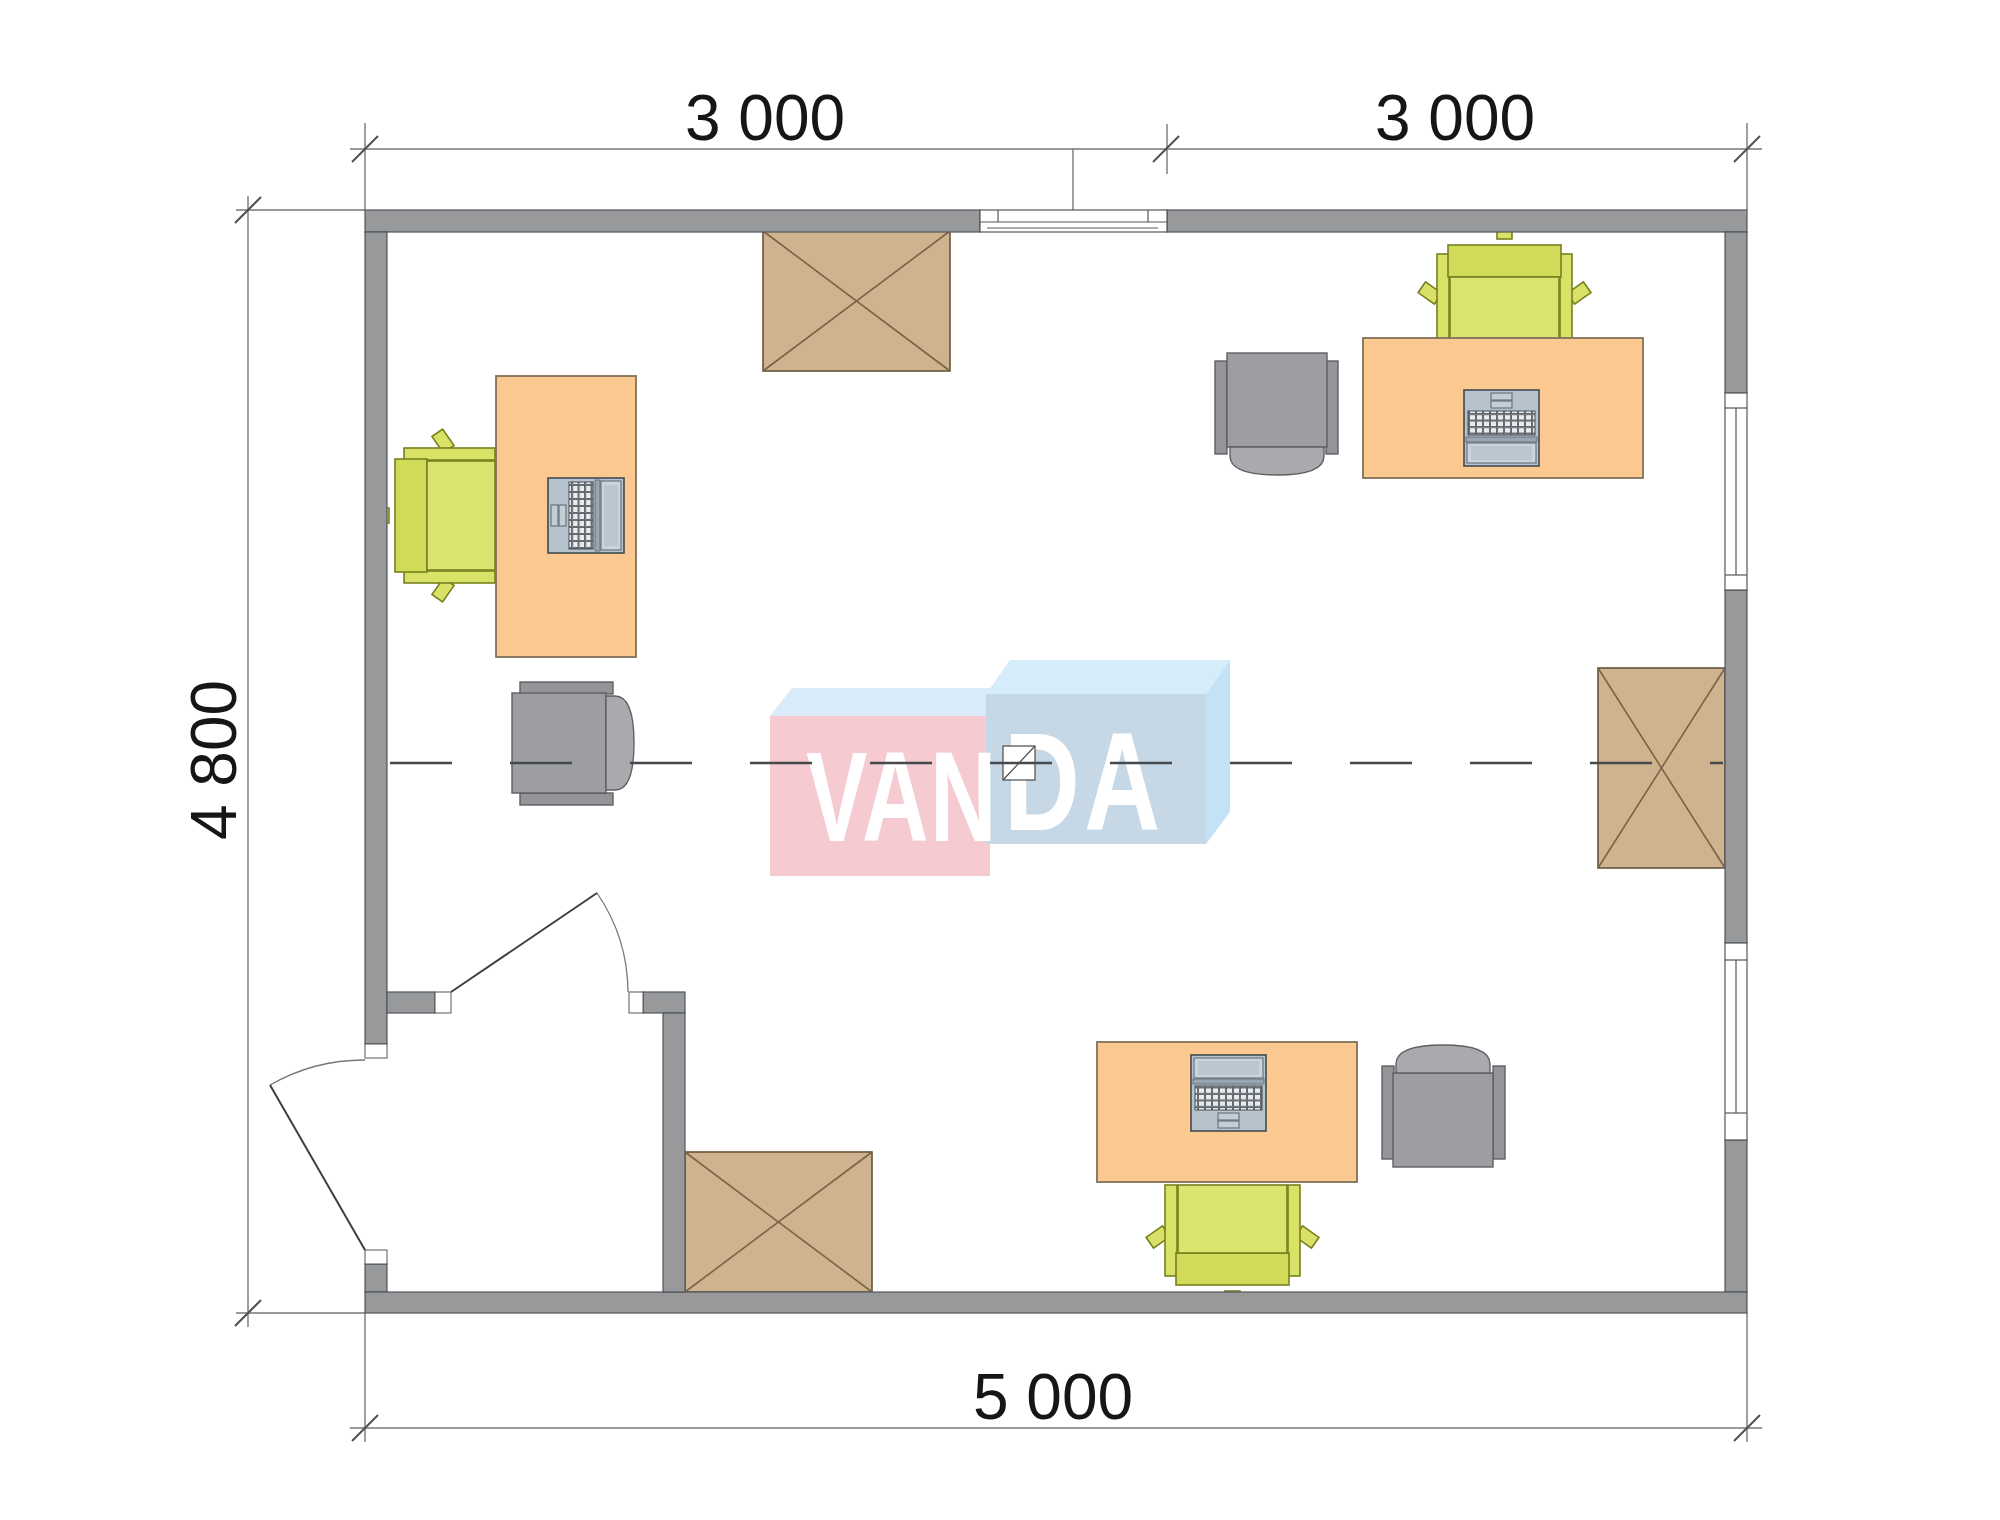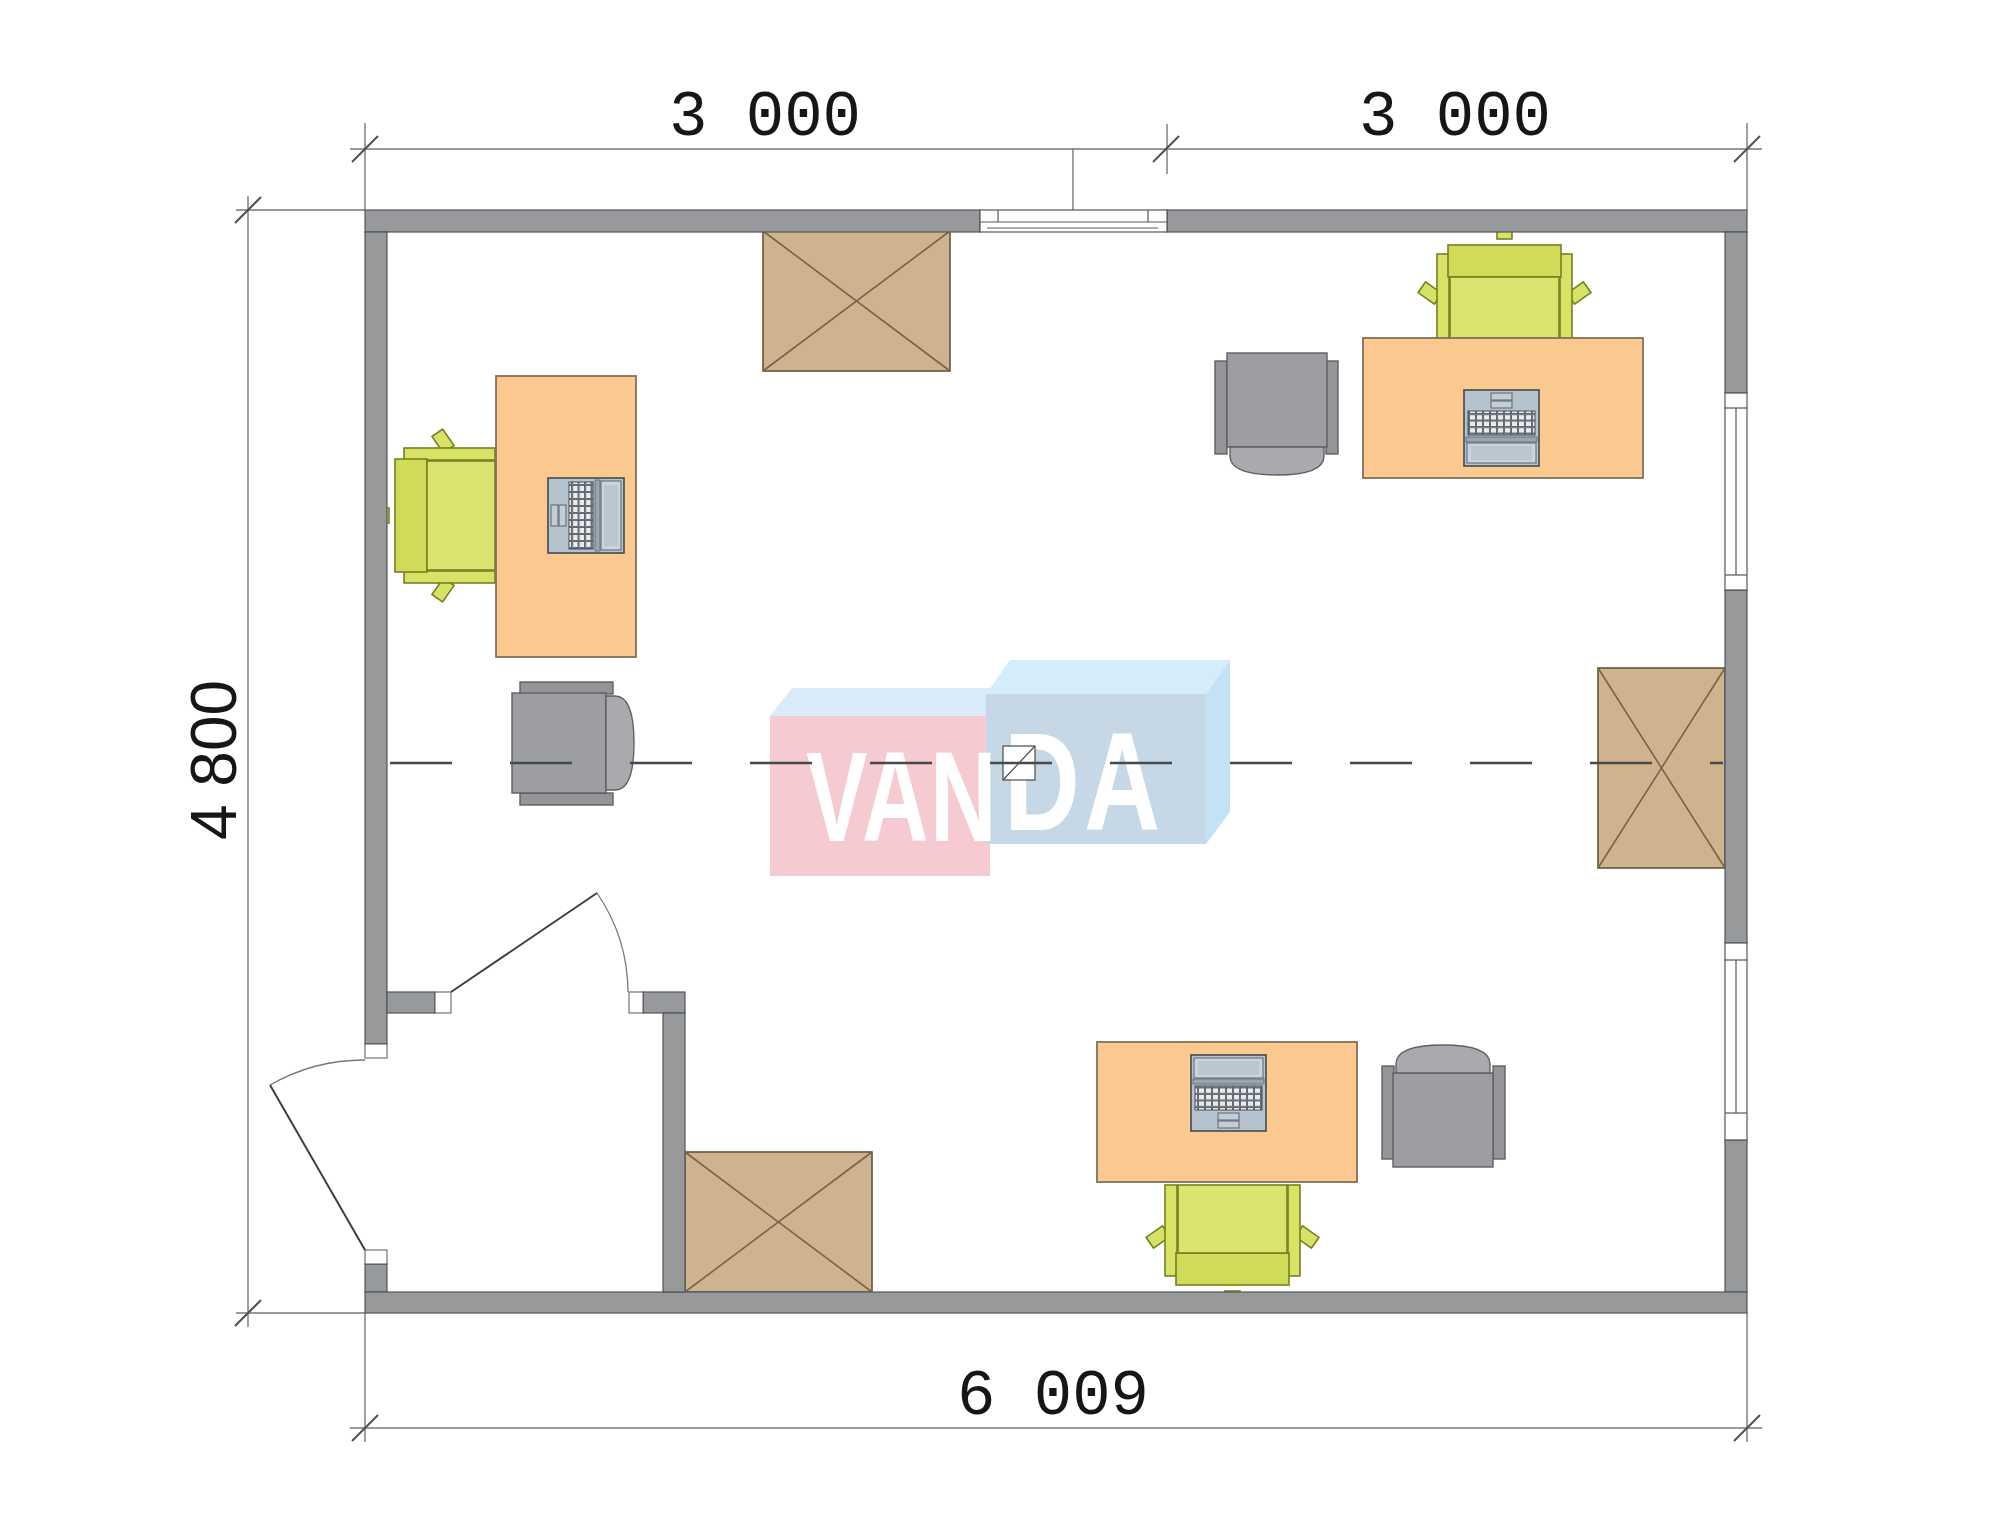--- a/index.html
+++ b/index.html
@@ -1,21 +1,21 @@
 <!DOCTYPE html>
 <html><head>
 <meta charset="utf-8">
 <style>
   html,body{margin:0;padding:0;background:#fff;}
   .canvas{position:relative;width:2000px;height:1520px;background:#ffffff;overflow:hidden;
           font-family:"Liberation Sans",sans-serif;}
   .plan-svg{position:absolute;left:0;top:0;}
   .lbl{position:absolute;font-size:64px;line-height:1;color:#161616;white-space:nowrap;
        font-family:"Liberation Sans",sans-serif;}
-  .lbl-top{transform:translateX(-50%);font-family:Liberation Mono, monospace;}
+  .lbl-top{transform:translateX(-50%);}
   .lbl-side{transform:translate(-50%,-50%) rotate(-90deg);}
 </style>
 </head>
 <body>
 
 <div class="canvas">
 
 <svg class="plan-svg" width="2000" height="1520" viewBox="0 0 2000 1520">
 
   <defs>
@@ -226,15 +226,15 @@
   <g>
     <rect x="1003" y="746" width="32" height="34" fill="#ffffff" stroke="#4a4a4a" stroke-width="1.2"></rect>
     <line x1="1003" y1="780" x2="1035" y2="746" stroke="#4a4a4a" stroke-width="1.2"></line>
   </g>
   <line x1="390" y1="763" x2="1723" y2="763" stroke="#46494c" stroke-width="2.4" stroke-dasharray="62 58"></line>
 </svg>
 
 <div class="lbl lbl-top" style="left:765px;top:86px;">3 000</div>
 <div class="lbl lbl-top" style="left:1455px;top:86px;">3 000</div>
 <div class="lbl lbl-side" style="left:214px;top:760px;">4 800</div>
-<div class="lbl lbl-top" style="left:1053px;top:1365px;">6 009</div>
+<div class="lbl lbl-top" style="left:1053px;top:1365px;">5 000</div>
 
 </div>
 
 </body></html>

